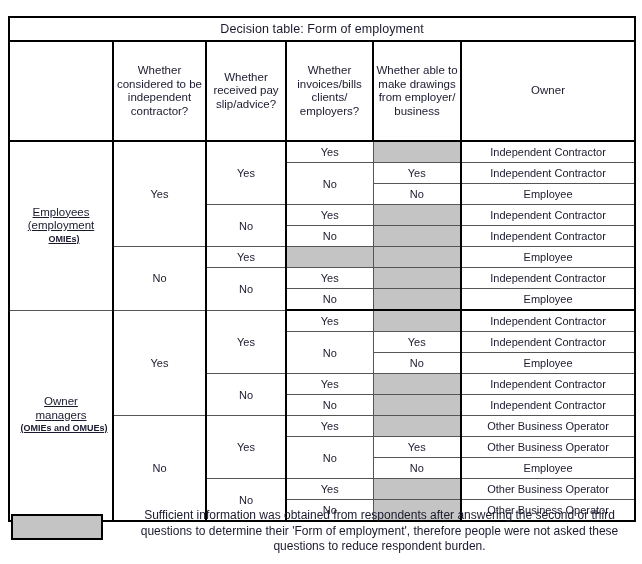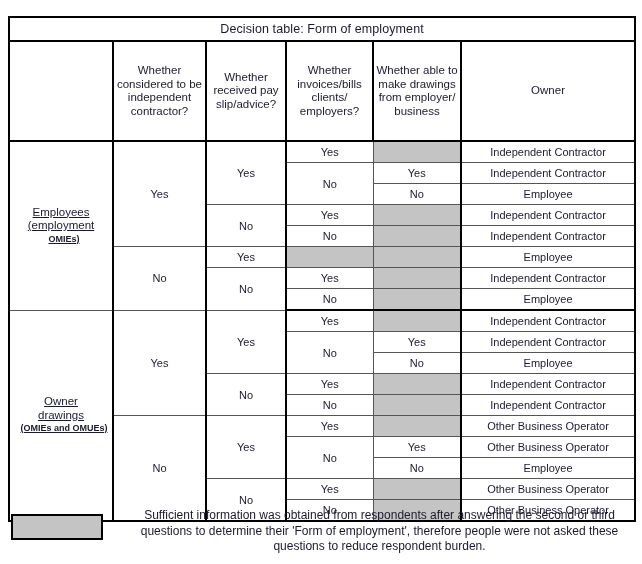--- a/index.html
+++ b/index.html
@@ -206,21 +206,21 @@
           <td class="cell c-result">Independent Contractor</td>
         </tr>
         <tr class="blk-end">
           <td rowspan="1" class="cell c-q3">No</td>
           <td class="cell c-q4 shaded" style="background: rgb(196, 196, 196);"></td>
           <td class="cell c-result">Employee</td>
         </tr>
         <tr>
           <td rowspan="10" class="cell c-group">
             <div>Owner</div>
-            <div>drawings</div>
+            <div>managers</div>
             <div class="sub">(OMIEs and OMUEs)</div>
           </td>
           <td rowspan="5" class="cell c-q1">Yes</td>
           <td rowspan="3" class="cell c-q2">Yes</td>
           <td rowspan="1" class="cell c-q3">Yes</td>
           <td class="cell c-q4 shaded" style="background: rgb(196, 196, 196);"></td>
           <td class="cell c-result">Independent Contractor</td>
         </tr>
         <tr>
           <td rowspan="2" class="cell c-q3">No</td>

